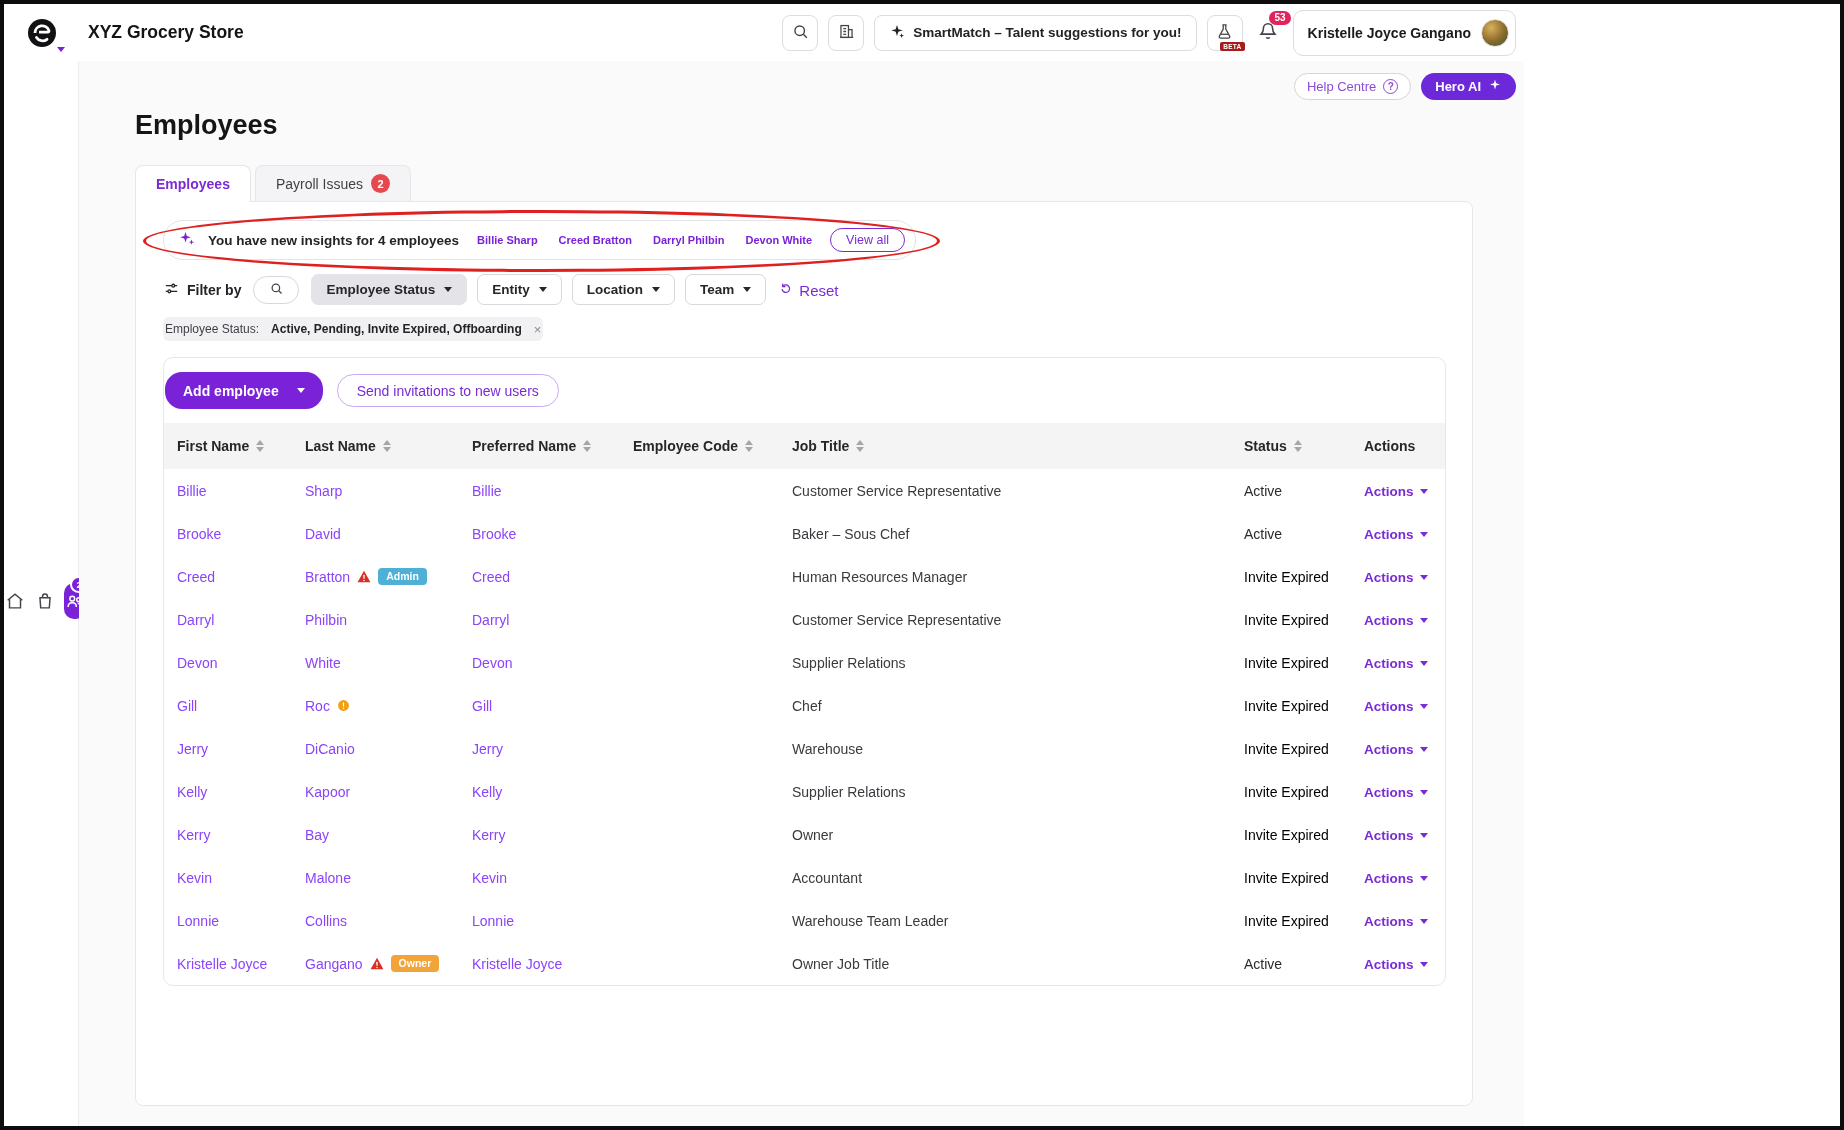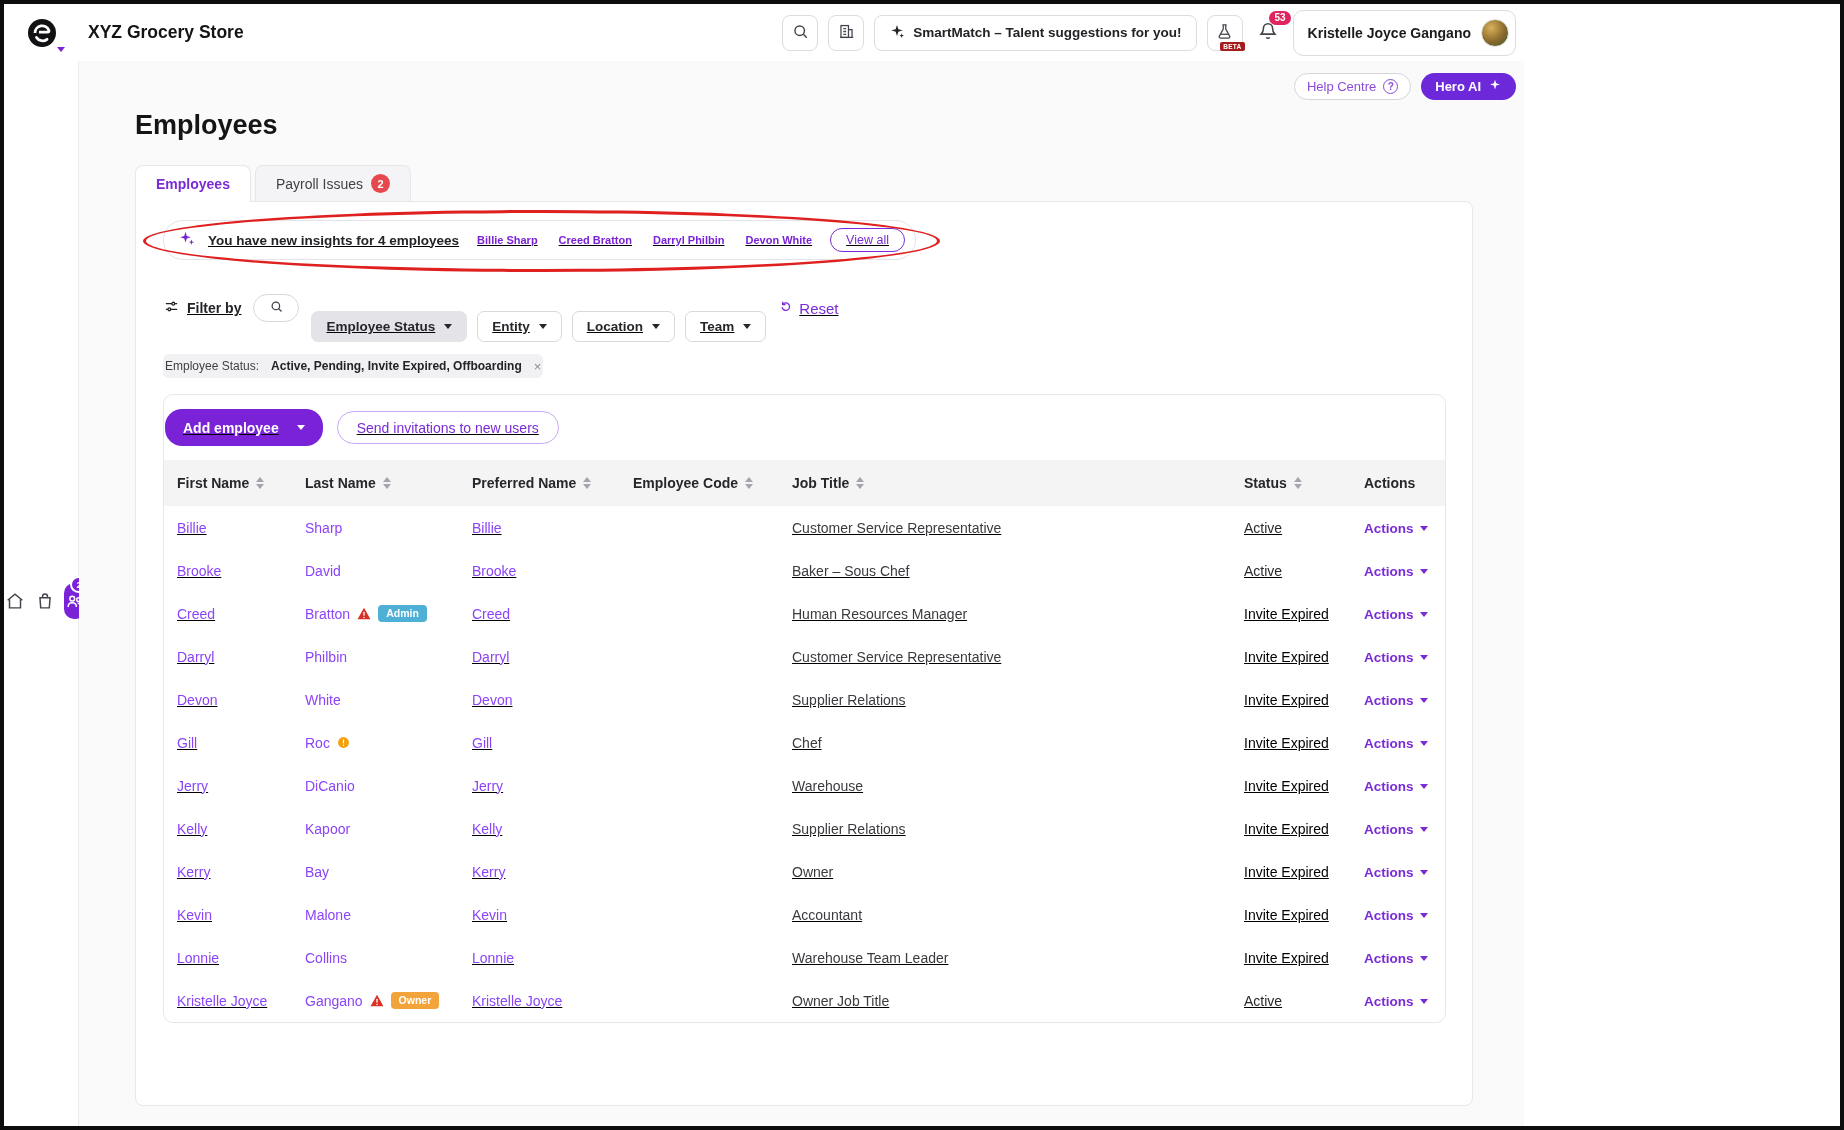--- a/index.html
+++ b/index.html
@@ -37,36 +37,36 @@
   .help-q { width: 15px; height: 15px; border: 1.3px solid #8A4BD8; border-radius: 50%; display: inline-flex; align-items: center; justify-content: center; font-size: 10px; font-weight: bold; }
   .heroai-pill { height: 27px; border: none; border-radius: 14px; background: #6D28D9; color: #fff; display: inline-flex; align-items: center; gap: 7px; padding: 0 14px; font-size: 13px; font-weight: bold; cursor: pointer; }
   .page-title { margin: 10px 0 0 56px; font-size: 27px; font-weight: bold; color: #151517; }
 
   .tabs { display: flex; margin: 24px 0 0 56px; position: relative; z-index: 2; }
   .tab { height: 36px; padding: 0 20px; display: inline-flex; align-items: center; gap: 8px; font-size: 14px; border: 1px solid #E7E7EA; border-bottom: none; border-radius: 8px 8px 0 0; background: #F4F4F6; color: #3F3F46; cursor: pointer; margin-right: 4px; }
   .tab.active { background: #fff; color: #7A2BD6; font-weight: bold; position: relative; }
   .tab.active::after { content: ""; position: absolute; left: 0; right: 0; bottom: -1px; height: 2px; background: #fff; }
   .tab-badge { width: 19px; height: 19px; border-radius: 50%; background: #E5484D; color: #fff; font-size: 11px; font-weight: bold; display: inline-flex; align-items: center; justify-content: center; }
 
-  .panel { margin: 0 51px 0 56px; background: #fff; border: 1px solid #E7E7EA; border-radius: 0 8px 8px 8px; padding: 16px 26px 20px 27px; min-height: 905px; position: relative; z-index: 1; text-decoration: underline; }
+  .panel { margin: 0 51px 0 56px; background: #fff; border: 1px solid #E7E7EA; border-radius: 0 8px 8px 8px; padding: 16px 26px 20px 27px; min-height: 905px; position: relative; z-index: 1; }
 
   
   .insights-zone { position: relative; width: max-content; margin: 2px 0 14px 0; }
   .banner { display: flex; align-items: center; gap: 12px; border: 1px solid #E3E3E8; border-radius: 20px; padding: 7px 10px 7px 14px; background: #fff; }
   .banner-msg { font-size: 13.5px; font-weight: bold; color: #232328; }
   .insight-tags { display: flex; gap: 21px; margin: 0 6px; }
   .insight-tag { font-size: 11px; font-weight: bold; color: #7A22D8; cursor: pointer; }
   .view-all { border: 1px solid #7A2BD6; border-radius: 14px; background: #fff; color: #7A2BD6; font-size: 12.5px; padding: 4px 15px; cursor: pointer; }
   .annotation-oval { position: absolute; left: -20px; top: -10px; right: -24px; bottom: -12px; border: 3px solid #E01F1F; border-radius: 50%; pointer-events: none; }
 
   
   .filter-row { display: flex; align-items: center; gap: 12px; margin: 12px 0 12px 0; }
   .filter-by { display: flex; align-items: center; gap: 7px; font-size: 14px; font-weight: bold; color: #232328; }
   .search-pill { width: 46px; height: 28px; border: 1px solid #D8D8DE; border-radius: 14px; background: #fff; display: flex; align-items: center; justify-content: center; cursor: pointer; }
-  .dd-group { display: flex; gap: 10px; margin-top: 37px; }
+  .dd-group { display: flex; gap: 10px; }
   .dd { height: 31px; padding: 0 14px; border-radius: 7px; border: 1px solid #D8D8DE; background: #fff; font-size: 13.5px; font-weight: bold; color: #26262B; display: inline-flex; align-items: center; cursor: pointer; font-family: inherit; }
   .dd.dd-sel { background: #E4E4E8; border-color: #E4E4E8; }
   .chev-dn { width: 0; height: 0; border-left: 4px solid transparent; border-right: 4px solid transparent; border-top: 5px solid #26262B; margin-left: 9px; display: inline-block; }
   .chev-white { border-top-color: #fff; }
   .chev-purple { border-top-color: #7A2BD6; margin-left: 6px; }
   .reset-btn { display: inline-flex; align-items: flex-end; gap: 6px; color: #7A2BD6; font-size: 15px; background: none; border: none; cursor: pointer; font-family: inherit; }
   .chip-row { margin: 0 0 16px 0; }
   .chip { display: inline-flex; align-items: center; gap: 12px; background: #F1F1F3; border-radius: 6px; padding: 5px 2px; font-size: 12px; color: #3F3F46; justify-content: flex-end; }
   .chip b { color: #232328; }
   .chip-x { color: #8a8a92; font-size: 13px; cursor: pointer; line-height: 1; }

